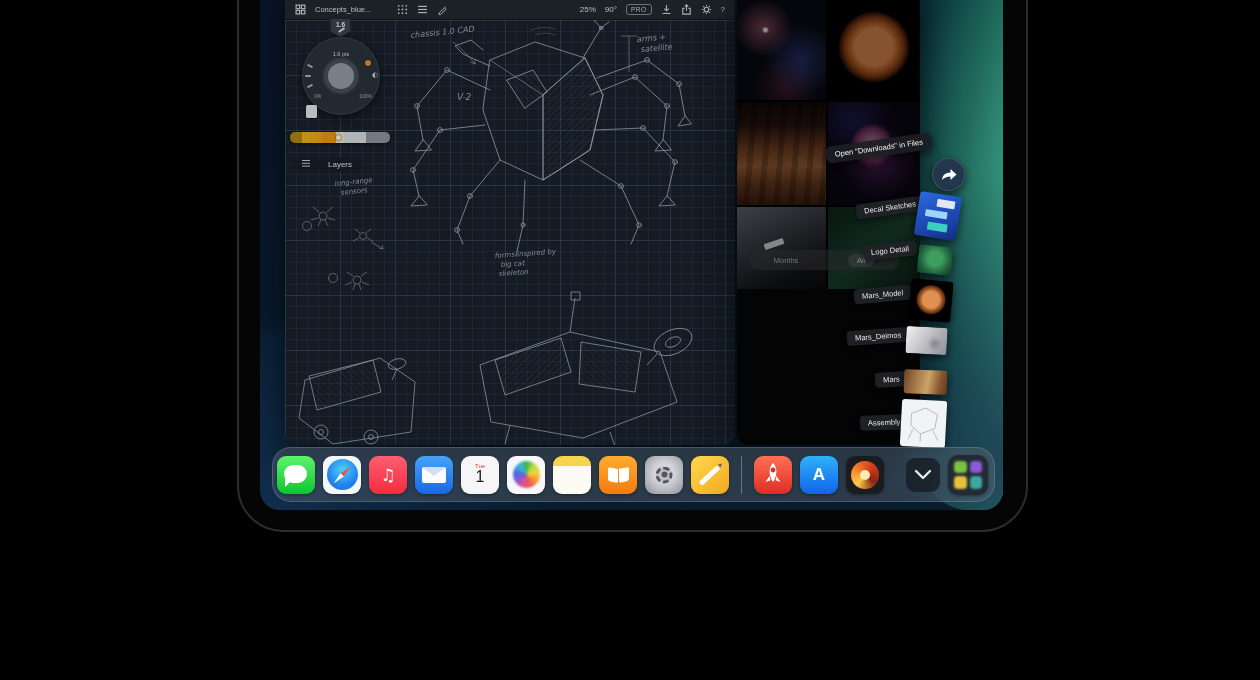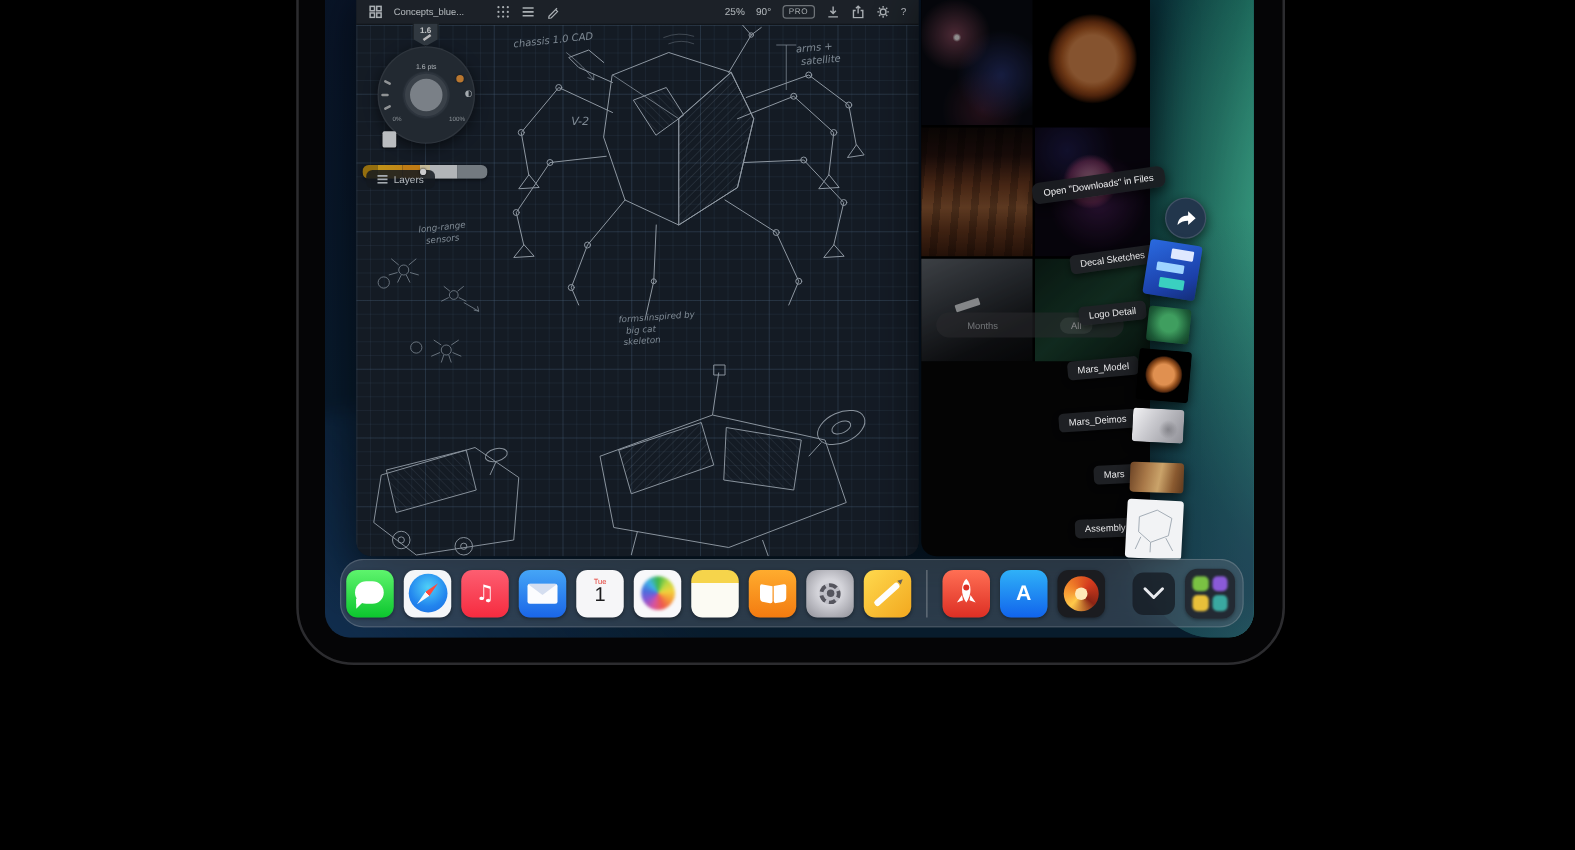--- a/index.html
+++ b/index.html
@@ -63,21 +63,21 @@
   .ratio-ic{position:absolute;left:21px;top:117px;width:11px;height:13px;background:#e9edf0;border-radius:1.5px;z-index:3;
         box-shadow:0 1px 2px rgba(0,0,0,.5);}
   
   .cstrip{position:absolute;left:5px;top:144px;width:100px;height:11px;display:flex;z-index:3;
         border-radius:5px;overflow:hidden;box-shadow:0 1px 3px rgba(0,0,0,.5);}
   .cstrip div{height:100%;}
   .cs1{width:12px;background:#b98a12;} .cs2{width:20px;background:linear-gradient(90deg,#f0b81f,#f2a81d);}
   .cs3{width:14px;background:#ef9b1b;} .cs4{width:8px;background:#f7e9c0;}
   .cs5{width:22px;background:#dfe3e6;} .cs6{width:24px;background:#9099a0;}
   .cstrip-marker{position:absolute;left:51px;top:147px;width:5px;height:5px;border-radius:50%;background:#fff;z-index:4;box-shadow:0 0 2px #000;}
-  .layers-chip{position:absolute;left:8px;top:148px;display:flex;align-items:center;gap:5px;z-index:3;
+  .layers-chip{position:absolute;left:8px;top:169px;display:flex;align-items:flex-start;gap:18px;z-index:3;
         background:rgba(25,32,40,.85);border-radius:5px;padding:3px 9px;color:#e2e8ed;font-size:8px;}
   .menu-bars{width:8px;height:7px;background:linear-gradient(#cfd6dc 1.2px,transparent 1.2px);background-size:8px 2.8px;}
 
   
   .photos-win{position:absolute;left:477px;top:-12px;width:183px;height:457px;border-radius:12px;
         overflow:hidden;background:#070809;box-shadow:0 12px 34px rgba(0,0,0,.55);z-index:2;}
   .photo-grid{position:absolute;left:0;top:12px;width:183px;display:grid;grid-template-columns:89px 92px;gap:2px;background:#000;}
   .tile{width:100%;}
   .t-nebula{height:100px;background:
       radial-gradient(circle 5px at 32% 30%,rgba(255,255,255,.95) 0 30%,transparent 70%),

